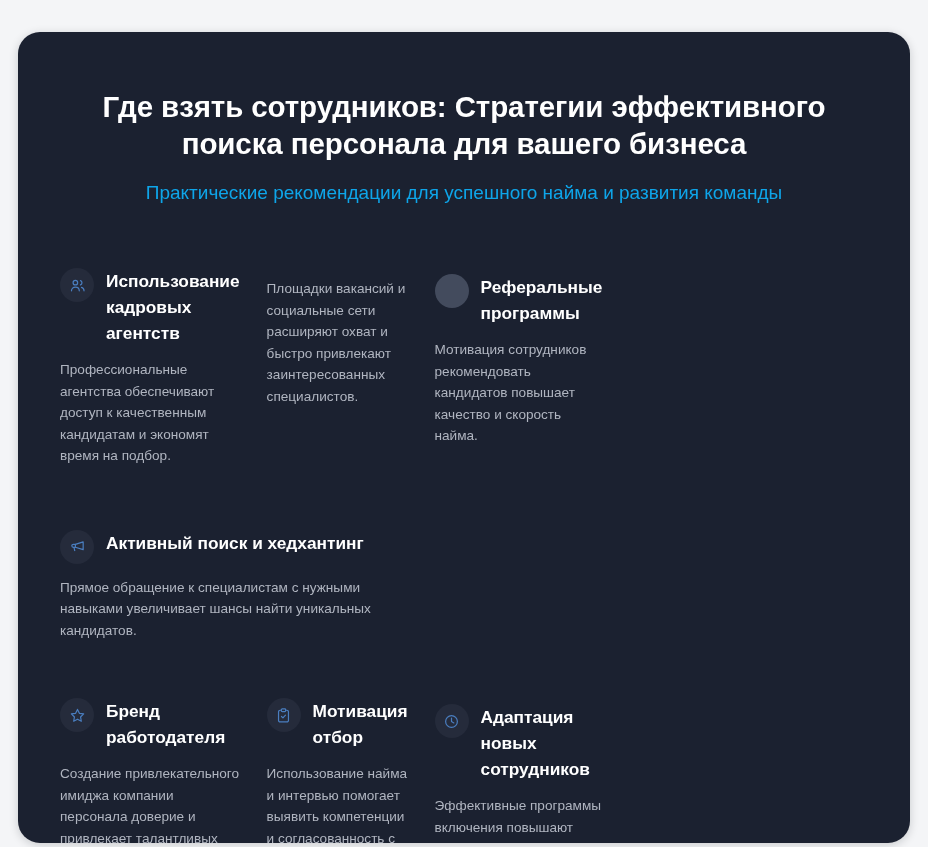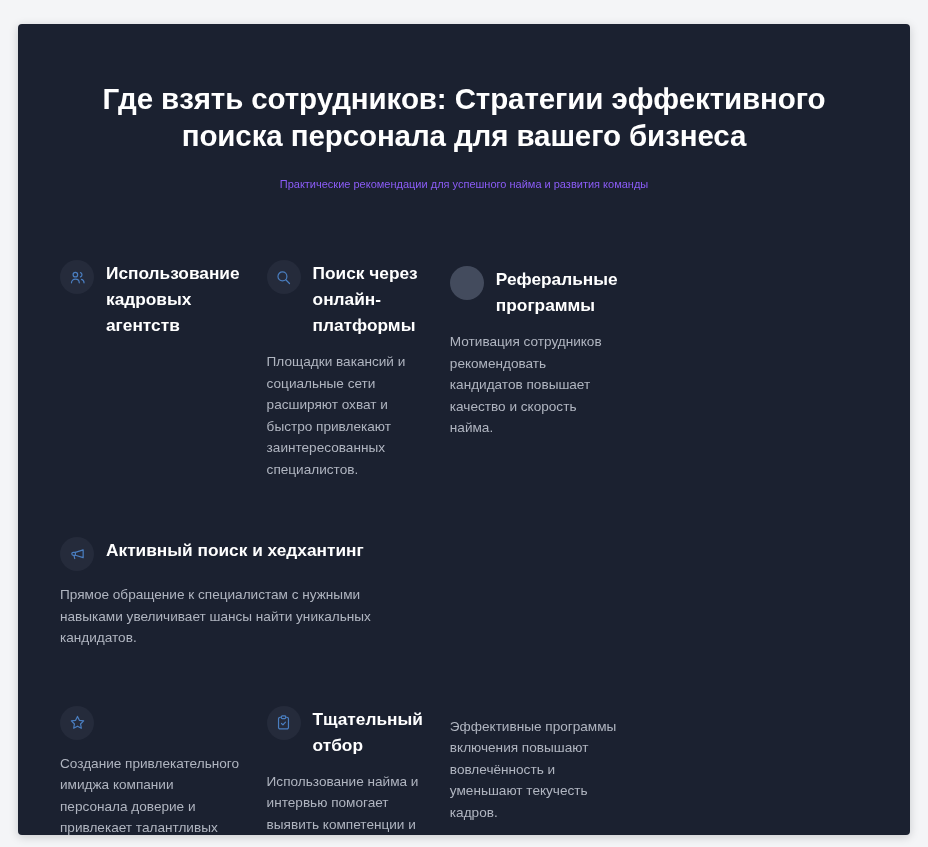--- a/index.html
+++ b/index.html
@@ -19,25 +19,25 @@
     position: relative;
     width: 928px;
     height: 847px;
     background: #f4f5f7;
     box-sizing: border-box;
   }
 
   .panel {
     position: absolute;
     left: 18px;
-    top: 24px;
+    top: 32px;
     width: 892px;
     height: 811px;
     background: #1b2130;
-    border-radius: 4px;
+    border-radius: 22px;
     box-sizing: border-box;
     overflow: hidden;
     box-shadow: 0 2px 10px rgba(10,14,24,0.18);
   }
 
   .panel-inner {
     position: absolute;
     left: 0;
     top: 0;
     right: 0;
@@ -55,42 +55,43 @@
     margin: 0;
     font-size: 29.5px;
     line-height: 37px;
     font-weight: 700;
     color: #ffffff;
     letter-spacing: -0.1px;
   }
 
   .page-subtitle {
     margin: 20px 0 0 0;
-    font-size: 11px;
+    font-size: 19px;
     line-height: 21px;
     font-weight: 400;
-    color: #8b5cf6;
+    color: #0ea5e9;
   }
 
   
   .features {
     margin-top: 62px;
     display: grid;
     grid-template-columns: repeat(5, 1fr);
     column-gap: 27px;
     row-gap: 0;
     align-content: start;
   }
 
   .feature {
     box-sizing: border-box;
     padding-bottom: 10px;
   }
   .feature.span-2 {
     grid-column: span 2;
+    margin-top: 6px;
   }
   .feature.col-3 {
     grid-column: 3;
   }
 
   .feature-head {
     display: flex;
     align-items: flex-start;
     gap: 12px;
   }
@@ -164,32 +165,24 @@
             <span class="icon-badge">
               <svg viewBox="0 0 24 24" aria-hidden="true">
                 <circle cx="9" cy="8" r="3.2"></circle>
                 <path d="M3.5 19.5c0-3.1 2.5-5.3 5.5-5.3s5.5 2.2 5.5 5.3"></path>
                 <path d="M16.2 5.2a3.2 3.2 0 0 1 0 6"></path>
                 <path d="M17.6 14.6c2.2.6 3.6 2.5 3.6 4.9"></path>
               </svg>
             </span>
             <h3 class="feature-title">Использование кадровых агентств</h3>
           </div>
-        </div>
-
-        <div class="feature">
-          <div class="feature-head">
-            <span class="icon-badge">
-              <svg viewBox="0 0 24 24" aria-hidden="true">
-                <circle cx="10.5" cy="10.5" r="6.3"></circle>
-                <path d="M15.2 15.2L20.5 20.5"></path>
-              </svg>
-            </span>
-            <h3 class="feature-title">Поиск через онлайн-платформы</h3>
-          </div>
+          <p class="feature-desc">Профессиональные агентства обеспечивают доступ к качественным кандидатам и экономят время на подбор.</p>
+        </div>
+
+        <div class="feature">
           <p class="feature-desc">Площадки вакансий и социальные сети расширяют охват и быстро привлекают заинтересованных специалистов.</p>
         </div>
 
         <div class="feature nudge-down">
           <div class="feature-head">
             <span class="icon-badge placeholder"></span>
             <h3 class="feature-title">Реферальные программы</h3>
           </div>
           <p class="feature-desc">Мотивация сотрудников рекомендовать кандидатов повышает качество и скорость найма.</p>
         </div>
@@ -213,38 +206,48 @@
 
         <div class="row-gap-2"></div>
 
         <div class="feature">
           <div class="feature-head">
             <span class="icon-badge">
               <svg viewBox="0 0 24 24" aria-hidden="true">
                 <path d="M12 3.4l2.65 5.55 6.05.8-4.4 4.3 1.1 6.05L12 17.2l-5.4 2.9 1.1-6.05-4.4-4.3 6.05-.8z"></path>
               </svg>
             </span>
+            <h3 class="feature-title">Бренд работодателя</h3>
           </div>
           <p class="feature-desc">Создание привлекательного имиджа компании персонала доверие и привлекает талантливых соискателей.</p>
         </div>
 
         <div class="feature">
           <div class="feature-head">
             <span class="icon-badge">
               <svg viewBox="0 0 24 24" aria-hidden="true">
                 <path d="M9 4.6H7.2A2.2 2.2 0 0 0 5 6.8v12.1a2.2 2.2 0 0 0 2.2 2.2h9.6a2.2 2.2 0 0 0 2.2-2.2V6.8a2.2 2.2 0 0 0-2.2-2.2H15"></path>
                 <rect x="9" y="2.6" width="6" height="4" rx="1.2"></rect>
                 <path d="M9.2 13.4l2 2 3.6-3.9"></path>
               </svg>
             </span>
-            <h3 class="feature-title">Тщательный отбор</h3>
+            <h3 class="feature-title">Мотивация отбор</h3>
           </div>
           <p class="feature-desc">Использование найма и интервью помогает выявить компетенции и согласованность с корпоративной культурой.</p>
         </div>
 
         <div class="feature nudge-down">
+          <div class="feature-head">
+            <span class="icon-badge">
+              <svg viewBox="0 0 24 24" aria-hidden="true">
+                <circle cx="12" cy="12" r="8.3"></circle>
+                <path d="M12 7.2V12l3.3 2"></path>
+              </svg>
+            </span>
+            <h3 class="feature-title">Адаптация новых сотрудников</h3>
+          </div>
           <p class="feature-desc">Эффективные программы включения повышают вовлечённость и уменьшают текучесть кадров.</p>
         </div>
 
       </div>
     </div>
   </div>
 </div>
 
 </body></html>

